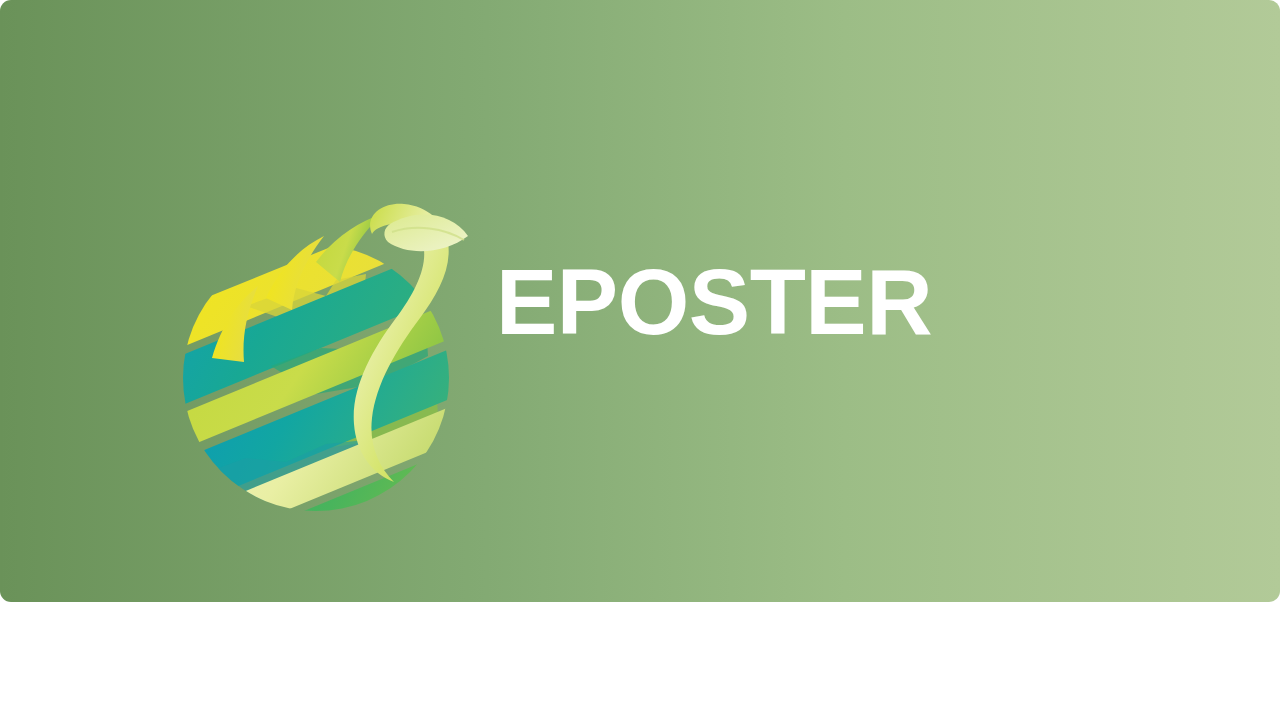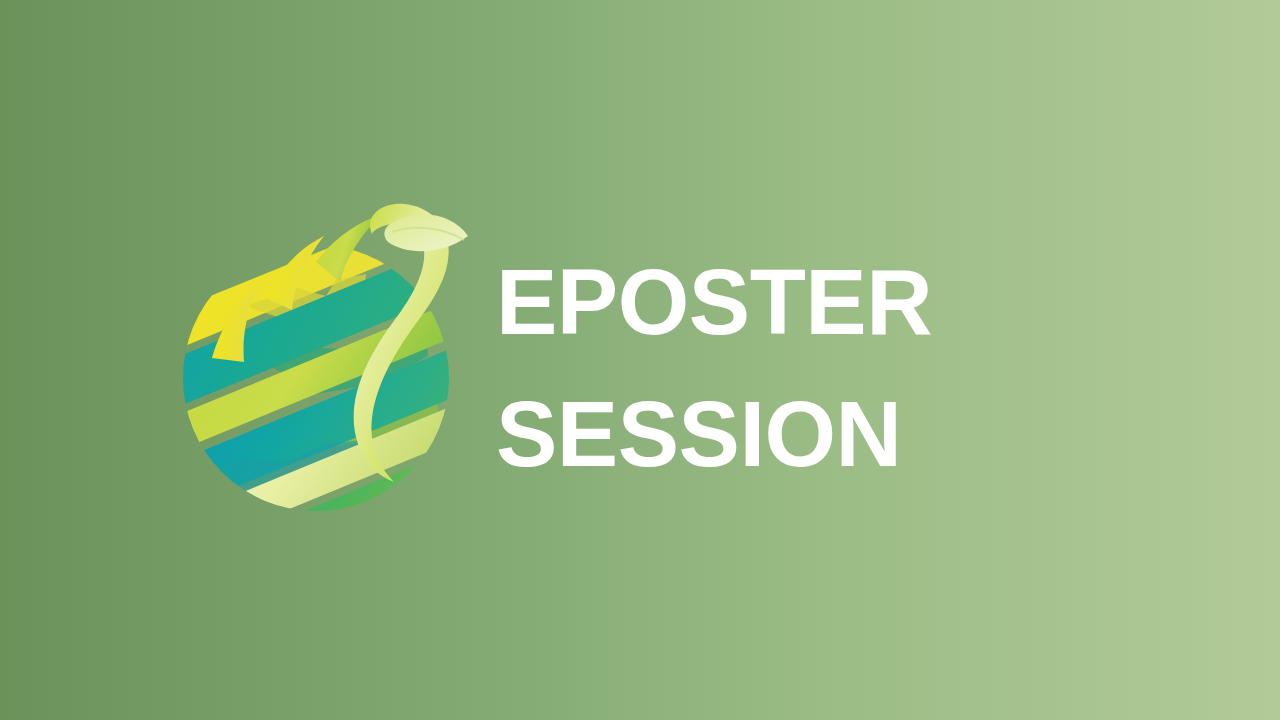--- a/index.html
+++ b/index.html
@@ -9,23 +9,24 @@
     height: 720px;
     overflow: hidden;
   }
   body {
     font-family: "Liberation Sans", sans-serif;
   }
 
   #slide {
     position: relative;
     width: 1280px;
-    height: 720px;
+    height: 602px;
     background: linear-gradient(to right, #6a9259 0%, #83aa73 38%, #9cbd86 66%, #b2ca98 100%);
     overflow: hidden;
+    border-radius: 11px;
   }
 
   
   #logo {
     position: absolute;
     left: 176px;
     top: 198px;
     width: 292px;
     height: 322px;
   }
@@ -160,16 +161,15 @@
       <path d="M 214 26
                C 240 10 276 14 292 38
                C 268 56 232 58 212 44
                C 206 38 208 30 214 26 Z" fill="url(#gLeaf)"></path>
       <path d="M 216 34 C 240 26 268 30 288 42" fill="none" stroke="#cfe08a" stroke-width="2" opacity="0.8"></path>
     </svg>
   </div>
 
   <div id="title-block">
     <div class="title-line">EPOSTER</div>
-    <div class="title-line">SESSION</div>
   </div>
 
 </div>
 
 </body></html>

